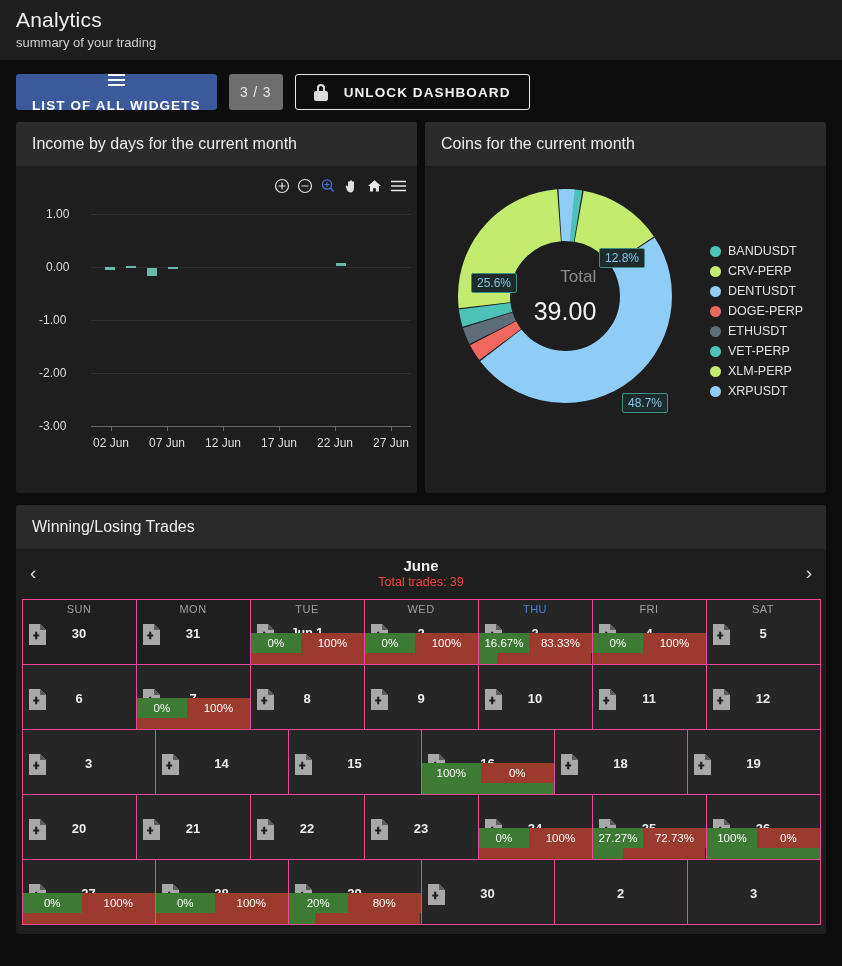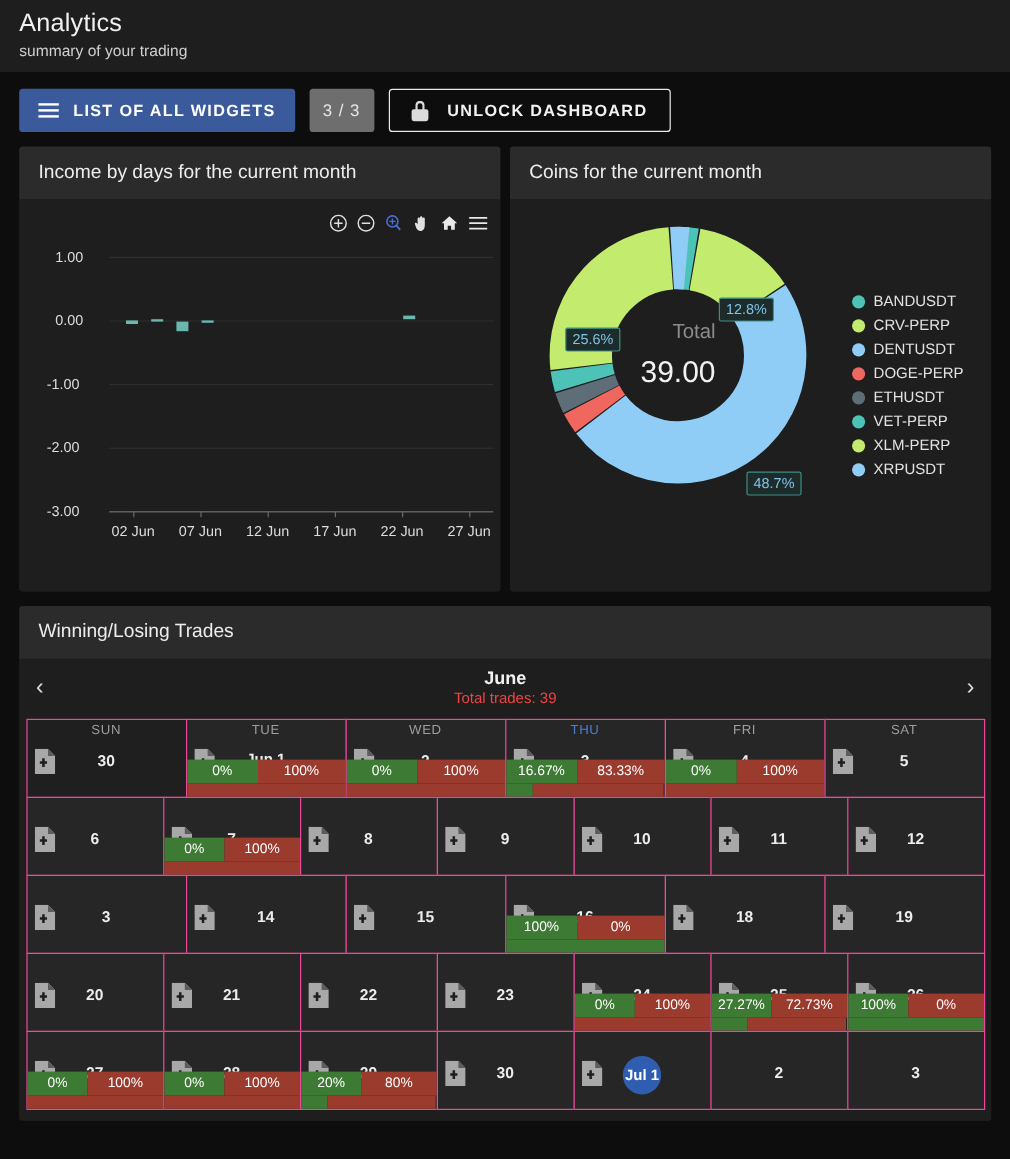--- a/index.html
+++ b/index.html
@@ -17,20 +17,21 @@
   .page-sub { font-size: 13px; color: #cfcfcf; margin-top: 3px; }
 
   
   .toolbar { display: flex; align-items: center; gap: 12px; padding: 14px 16px 12px 16px; background: #0d0d0d; }
   .btn-widgets {
     display: flex; align-items: center; gap: 12px;
     background: #3a5a9b; border: none; color: #fff;
     padding: 0 16px; height: 36px; border-radius: 3px;
     font-size: 13.5px; font-weight: 700; letter-spacing: 1.1px; cursor: pointer;
     font-family: "Liberation Sans", sans-serif;
+    flex-direction: column;
   }
   .btn-widgets .bars { display: inline-flex; flex-direction: column; gap: 3px; }
   .btn-widgets .bars i { display: block; width: 17px; height: 2px; background: #fff; }
   .count-badge {
     background: #6e6e6e; color: #e6e6e6; height: 36px; min-width: 54px;
     display: flex; align-items: center; justify-content: center;
     border-radius: 3px; font-size: 14px; letter-spacing: .8px;
   }
   .btn-unlock {
     display: flex; align-items: center; gap: 16px;
@@ -298,20 +299,29 @@
       <div class="cal-row">
         <div class="cal-cell blank">
           <div class="dow">SUN</div>
           <svg class="note-ico" viewBox="0 0 17 21">
             <path d="M0 0h11l6 6v15H0z" fill="#a8a8a8"></path>
             <path d="M11 0l6 6h-6z" fill="#5c5c5c"></path>
             <path d="M7.2 7.8v7.4M4.2 11.5h6" stroke="#1e1e1e" stroke-width="2.1"></path>
           </svg>
           <div class="daynum">30</div>
         </div>
+        <div class="cal-cell blank">
+          <div class="dow">MON</div>
+          <svg class="note-ico" viewBox="0 0 17 21">
+            <path d="M0 0h11l6 6v15H0z" fill="#a8a8a8"></path>
+            <path d="M11 0l6 6h-6z" fill="#5c5c5c"></path>
+            <path d="M7.2 7.8v7.4M4.2 11.5h6" stroke="#1e1e1e" stroke-width="2.1"></path>
+          </svg>
+          <div class="daynum">31</div>
+        </div>
         <div class="cal-cell">
           <div class="dow">TUE</div>
           <svg class="note-ico" viewBox="0 0 17 21">
             <path d="M0 0h11l6 6v15H0z" fill="#a8a8a8"></path>
             <path d="M11 0l6 6h-6z" fill="#5c5c5c"></path>
             <path d="M7.2 7.8v7.4M4.2 11.5h6" stroke="#1e1e1e" stroke-width="2.1"></path>
           </svg>
           <div class="daynum wide">Jun 1</div>
           <div class="bars-top">
             <div class="g" style="width:45%">0%</div>
@@ -638,28 +648,20 @@
             <div class="r" style="width:80%"></div>
           </div>
         </div>
         <div class="cal-cell">
           <svg class="note-ico" viewBox="0 0 17 21">
             <path d="M0 0h11l6 6v15H0z" fill="#a8a8a8"></path>
             <path d="M11 0l6 6h-6z" fill="#5c5c5c"></path>
             <path d="M7.2 7.8v7.4M4.2 11.5h6" stroke="#1e1e1e" stroke-width="2.1"></path>
           </svg>
           <div class="daynum">30</div>
-        </div>
-        <div class="cal-cell">
-          <svg class="note-ico" viewBox="0 0 17 21">
-            <path d="M0 0h11l6 6v15H0z" fill="#a8a8a8"></path>
-            <path d="M11 0l6 6h-6z" fill="#5c5c5c"></path>
-            <path d="M7.2 7.8v7.4M4.2 11.5h6" stroke="#1e1e1e" stroke-width="2.1"></path>
-          </svg>
-          <div class="daynum today-pill">Jul 1</div>
         </div>
         <div class="cal-cell">
           <div class="daynum">2</div>
         </div>
         <div class="cal-cell">
           <div class="daynum">3</div>
         </div>
       </div>
     </div>
 </div>

